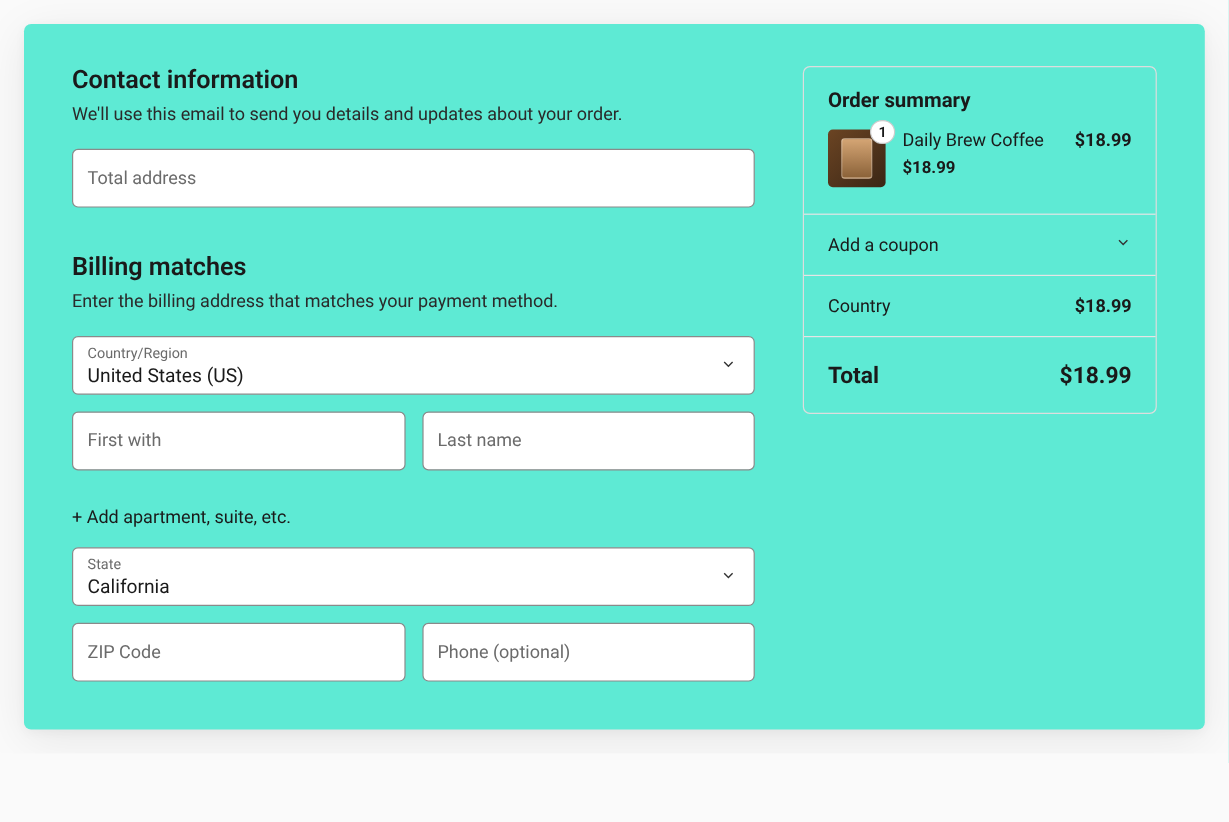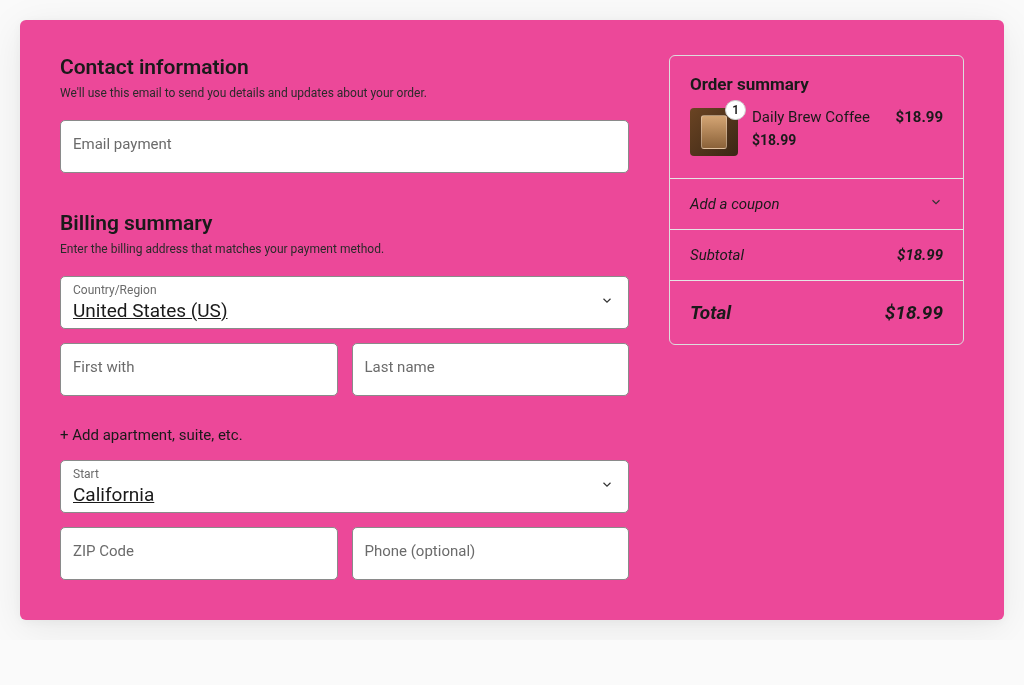--- a/index.html
+++ b/index.html
@@ -3,39 +3,39 @@
   <meta charset="utf-8">
   <style>
     * { box-sizing: border-box; margin: 0; padding: 0; }
     body {
       font-family: -apple-system, BlinkMacSystemFont, "Segoe UI", Roboto, sans-serif;
       background: #fafafa;
       padding: 20px;
       color: #1a1a1a;
     }
     .page-card {
-      background: #ec4899;
+      background: #5eead4;
       border-radius: 6px;
       box-shadow: 0 8px 40px rgba(0,0,0,0.08), 0 2px 10px rgba(0,0,0,0.04);
       padding: 35px 40px 40px 40px;
       max-width: 985px;
       margin: 0 auto;
       display: flex;
       gap: 40px;
     }
     .left-col { flex: 1; min-width: 0; }
     .right-col { width: 295px; flex-shrink: 0; }
     h2.section-title {
       font-size: 21px;
       font-weight: 600;
       margin-bottom: 6px;
       color: #1a1a1a;
     }
     .section-sub {
-      font-size: 12px;
+      font-size: 15px;
       color: #2a2a2a;
       margin-bottom: 18px;
       line-height: 1.4;
     }
     .section + .section { margin-top: 38px; }
     .field {
       position: relative;
       border: 1px solid #8a8a8a;
       border-radius: 5px;
       background: #fff;
@@ -53,27 +53,26 @@
     .field.empty { padding: 14px 12px; }
     .field.empty .float-label {
       top: 14px;
       font-size: 15px;
       color: #6b6b6b;
     }
     .field input, .field .value {
       border: none;
       outline: none;
       width: 100%;
-      font-size: 19px;
+      font-size: 16px;
       background: transparent;
       font-family: inherit;
     }
     .field.select {
       padding-right: 16px;
-      text-decoration: underline;
     }
     .chevron {
       position: absolute;
       right: 14px;
       top: 50%;
       transform: translateY(-50%);
       pointer-events: none;
     }
     .row {
       display: flex;
@@ -151,44 +150,43 @@
     }
     .item-name { font-size: 15px; font-weight: 400; }
     .item-price-line { font-size: 15px; font-weight: 700; }
     .item-unit { font-size: 14px; font-weight: 700; margin-bottom: 8px; }
     .item-desc { font-size: 14px; color: #2a2a2a; line-height: 1.5; }
     .summary-row {
       border-top: 1px solid #e5e5e5;
       padding: 16px 20px;
       display: flex;
       justify-content: space-between;
-      font-style: italic;
     }
     .coupon-row { cursor: pointer; font-size: 15px; }
     .subtotal-row { font-size: 15px; }
     .subtotal-row .val { font-weight: 700; }
     .total-row { font-size: 19px; font-weight: 700; padding: 20px 20px; }
   </style>
 </head>
 <body>
 
 <div class="page-card">
   <div class="left-col">
 
     <div class="section">
       <h2 class="section-title">Contact information</h2>
       <p class="section-sub">We'll use this email to send you details and updates about your order.</p>
       <div class="field empty">
-        <span class="float-label">Email payment</span>
+        <span class="float-label">Total address</span>
         <input type="email" value="" style="">
       </div>
     </div>
 
     <div class="section">
-      <h2 class="section-title">Billing summary</h2>
+      <h2 class="section-title">Billing matches</h2>
       <p class="section-sub">Enter the billing address that matches your payment method.</p>
 
       <div class="fields-stack">
         <div class="field has-value select">
           <span class="float-label">Country/Region</span>
           <div class="value">United States (US)</div>
           <span class="chevron">
             <svg width="14" height="14" viewBox="0 0 24 24" fill="none" stroke="#333" stroke-width="2">
                 <polyline points="6 9 12 15 18 9"></polyline>
               </svg>
@@ -206,21 +204,21 @@
           </div>
         </div>
 
 
         <div>
           <span class="add-line">+ Add apartment, suite, etc.</span>
         </div>
 
         <div class="row">
           <div class="field has-value select">
-            <span class="float-label">Start</span>
+            <span class="float-label">State</span>
             <div class="value">California</div>
             <span class="chevron">
               <svg width="14" height="14" viewBox="0 0 24 24" fill="none" stroke="#333" stroke-width="2">
                   <polyline points="6 9 12 15 18 9"></polyline>
                 </svg>
             </span>
           </div>
         </div>
 
         <div class="row">
@@ -261,21 +259,21 @@
       <div class="summary-row coupon-row">
         <span>Add a coupon</span>
         <span>
           <svg width="14" height="14" viewBox="0 0 24 24" fill="none" stroke="#333" stroke-width="2">
               <polyline points="6 9 12 15 18 9"></polyline>
             </svg>
         </span>
       </div>
 
       <div class="summary-row subtotal-row">
-        <span>Subtotal</span>
+        <span>Country</span>
         <span class="val">$18.99</span>
       </div>
 
       <div class="summary-row total-row">
         <span>Total</span>
         <span>$18.99</span>
       </div>
     </div>
   </div>
 </div>

